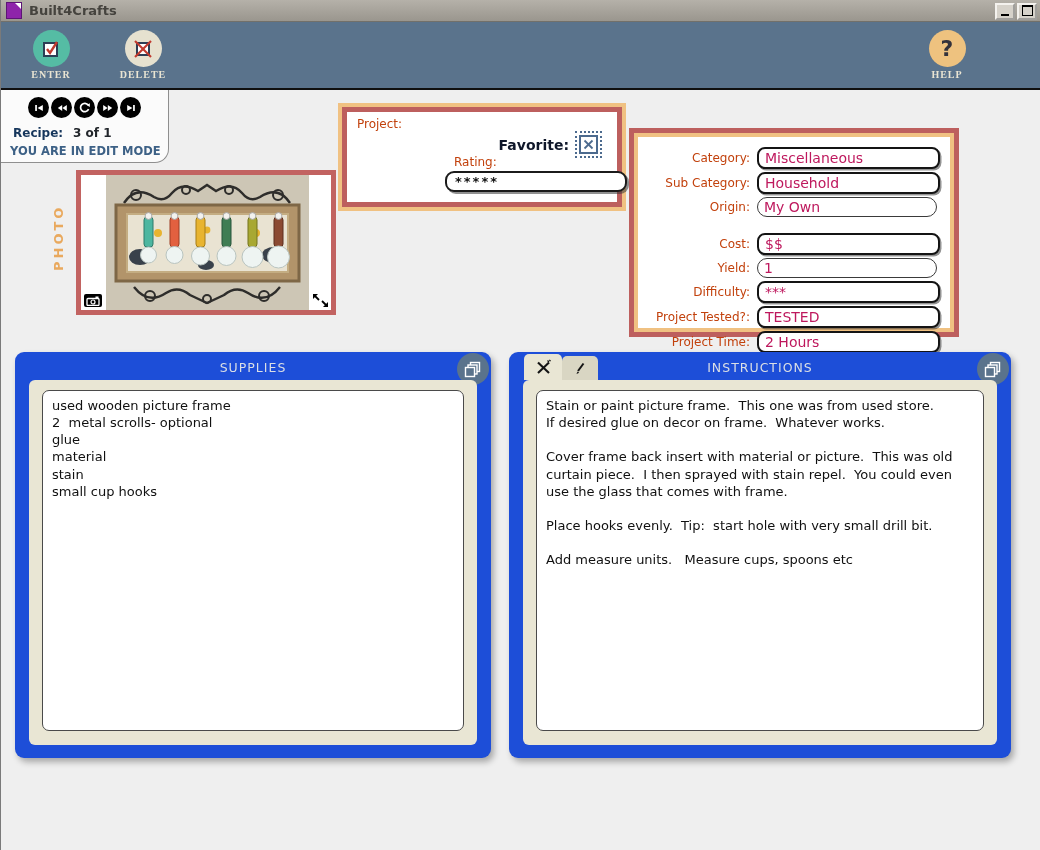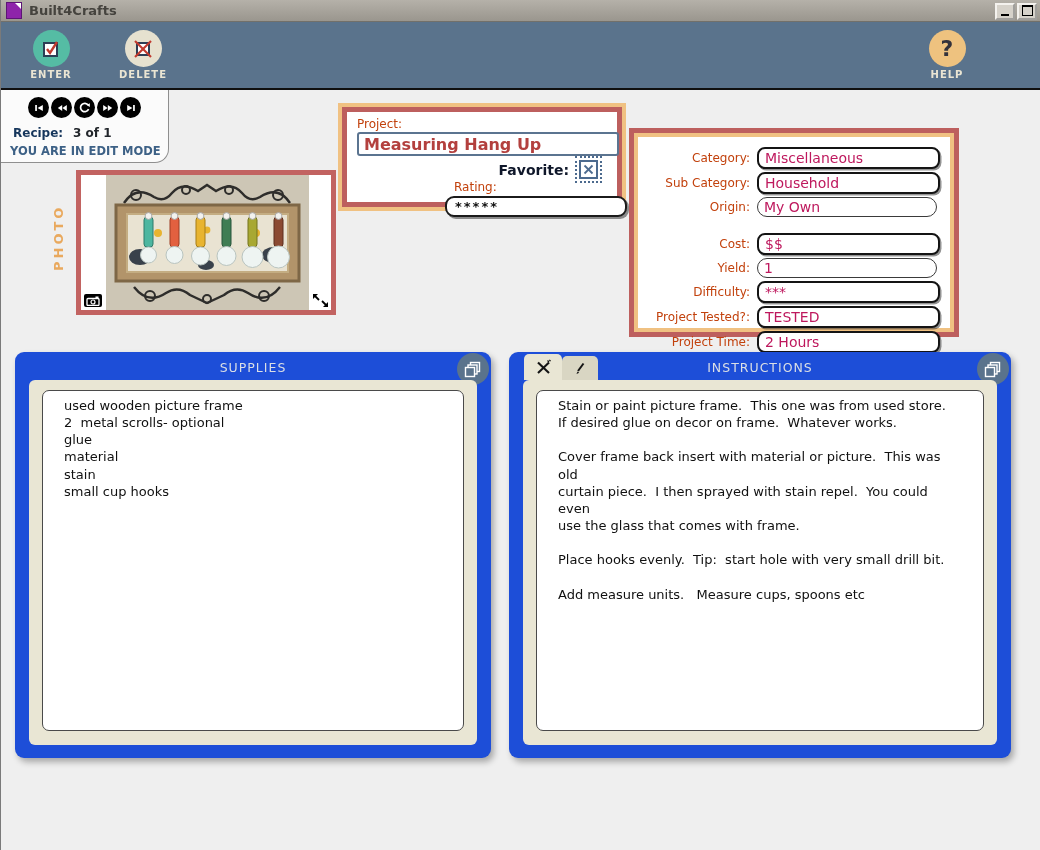--- a/index.html
+++ b/index.html
@@ -17,21 +17,21 @@
   .title-text{margin-left:7px;font-size:13px;font-weight:bold;color:#45433e;}
   .win-controls{position:absolute;right:3px;top:3px;display:flex;gap:2px;}
   .win-btn{width:20px;height:17px;background:#d6d2ca;border:2px outset #f4f2ee;display:flex;align-items:flex-end;justify-content:center;cursor:pointer;box-sizing:border-box;}
   .glyph-min{width:8px;height:3px;border-bottom:2px solid #000;margin-bottom:2px;}
   .glyph-max{width:9px;height:8px;border:1px solid #000;border-top:2px solid #000;margin-bottom:2px;}
   
   .toolbar{position:absolute;top:22px;left:0;right:0;height:66px;background:#5a738c;}
   .toolbar:after{content:"";position:absolute;left:0;right:0;bottom:-2px;height:2px;background:#101010;}
   .tool{position:absolute;top:8px;width:56px;text-align:center;cursor:pointer;}
   .tool-circle{width:37px;height:37px;border-radius:50%;margin:0 auto;display:flex;align-items:center;justify-content:center;}
-  .tool-label{margin-top:2px;font-size:10px;font-weight:bold;color:#eae5d3;letter-spacing:1px;}
+  .tool-label{margin-top:2px;font-size:10px;font-weight:bold;color:#eae5d3;letter-spacing:1px;font-family:Liberation Serif, serif;}
   .c-enter{background:#55bca4;}
   .c-delete{background:#e6e1cf;}
   .c-help{background:#eec27f;font-size:22px;font-weight:bold;color:#33323b;}
   
   .navbox{position:absolute;left:0;top:90px;width:168px;height:73px;background:#fbfbfb;
     border-right:1px solid #8f8f8f;border-bottom:1px solid #8f8f8f;border-bottom-right-radius:14px;box-sizing:border-box;}
   .navbtns{position:absolute;left:27px;top:7px;display:flex;gap:2px;}
   .navbtn{width:21px;height:21px;border-radius:50%;background:#000;display:flex;align-items:center;justify-content:center;cursor:pointer;}
   .recipe-line{position:absolute;left:12px;top:36px;font-size:12px;font-weight:bold;color:#16365c;}
   .recipe-count{position:absolute;left:72px;top:36px;font-size:12px;font-weight:bold;color:#22262b;}
@@ -67,21 +67,21 @@
   .dd{border:2px solid #141414;border-radius:8px;box-shadow:1.5px 1.5px 0 rgba(40,40,40,.5);}
   .plain{border:1px solid #3a3a3a;border-radius:10px;margin-right:3px;}
   .dspacer{height:10px;}
   
   .big-panel{position:absolute;top:352px;height:406px;background:#1d4ed8;border-radius:9px;box-shadow:3px 4px 6px rgba(0,0,0,.3);}
   .panel-title{position:absolute;top:8px;left:0;right:0;text-align:center;font-size:12.5px;color:#dbdfe5;letter-spacing:1px;}
   .copy-btn{position:absolute;top:1px;right:2px;width:32px;height:32px;border-radius:50%;background:#5a738c;
     display:flex;align-items:center;justify-content:center;cursor:pointer;}
   .cream{position:absolute;left:14px;right:14px;top:28px;bottom:13px;background:#e9e6d4;border-radius:6px;}
   .panel-textarea{position:absolute;left:13px;right:13px;top:10px;bottom:14px;background:#fff;
-    border:1px solid #4a4a4a;border-radius:7px;padding:6px 21px;box-sizing:border-box;
+    border:1px solid #4a4a4a;border-radius:7px;padding:6px 9px;box-sizing:border-box;
     font-family:inherit;font-size:13px;line-height:1.32;color:#101010;resize:none;outline:none;overflow:hidden;}
   #supplies-panel{left:14px;width:476px;}
   #instructions-panel{left:508px;width:502px;}
   .tabs{position:absolute;left:15px;top:2px;display:flex;align-items:flex-end;z-index:2;}
   .tab{width:38px;height:26px;border-radius:5px 5px 0 0;display:flex;align-items:center;justify-content:center;cursor:pointer;}
   .tab.active{background:#e9e6d4;}
   .tab.inactive{background:#d9d6c3;height:24px;width:36px;}
 </style>
 </head>
 <body>
@@ -225,21 +225,20 @@
         <polygon points="1,1 1,6 6,1" fill="#000"></polygon>
         <line x1="10" y1="8" x2="14" y2="12" stroke="#000" stroke-width="1.8"></line>
         <polygon points="16,14 11,14 16,9" fill="#000"></polygon>
       </svg>
     </div>
   </div>
 
   <div class="project-box">
     <div class="project-inner">
       <div class="lab">Project:</div>
-      <input class="project-input" value="Measuring Hang Up" style="">
       <div class="fav-row">
         <span class="fav-label">Favorite:</span>
         <span class="fav-check">
           <svg width="11" height="11" viewBox="0 0 11 11">
             <line x1="1.5" y1="1.5" x2="9.5" y2="9.5" stroke="#4c6a8e" stroke-width="1.8"></line>
             <line x1="9.5" y1="1.5" x2="1.5" y2="9.5" stroke="#4c6a8e" stroke-width="1.8"></line>
           </svg>
         </span>
       </div>
       <div class="lab rating-label">Rating:</div>

